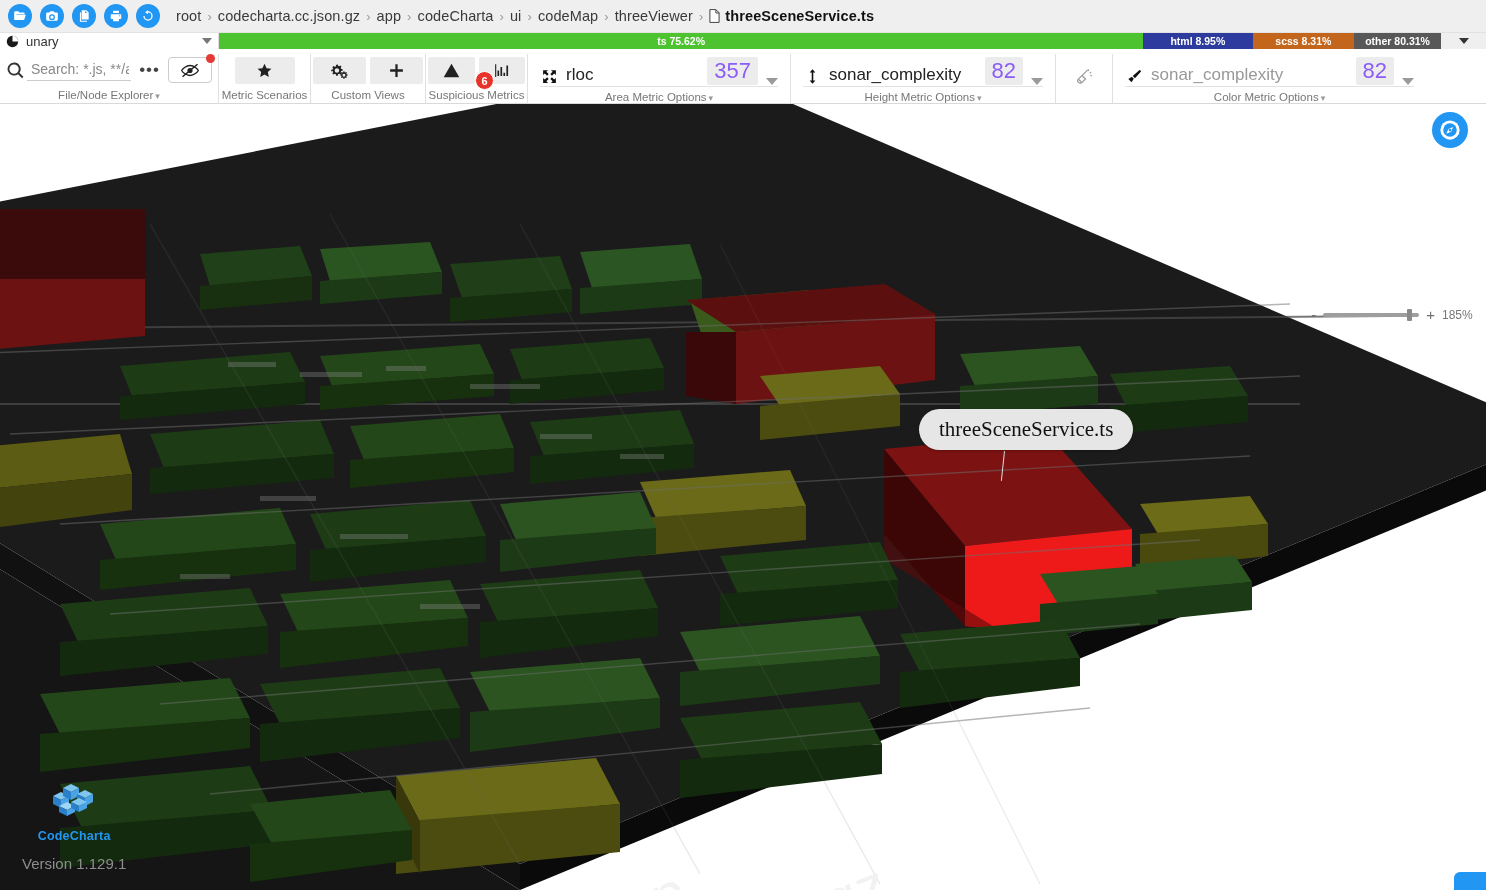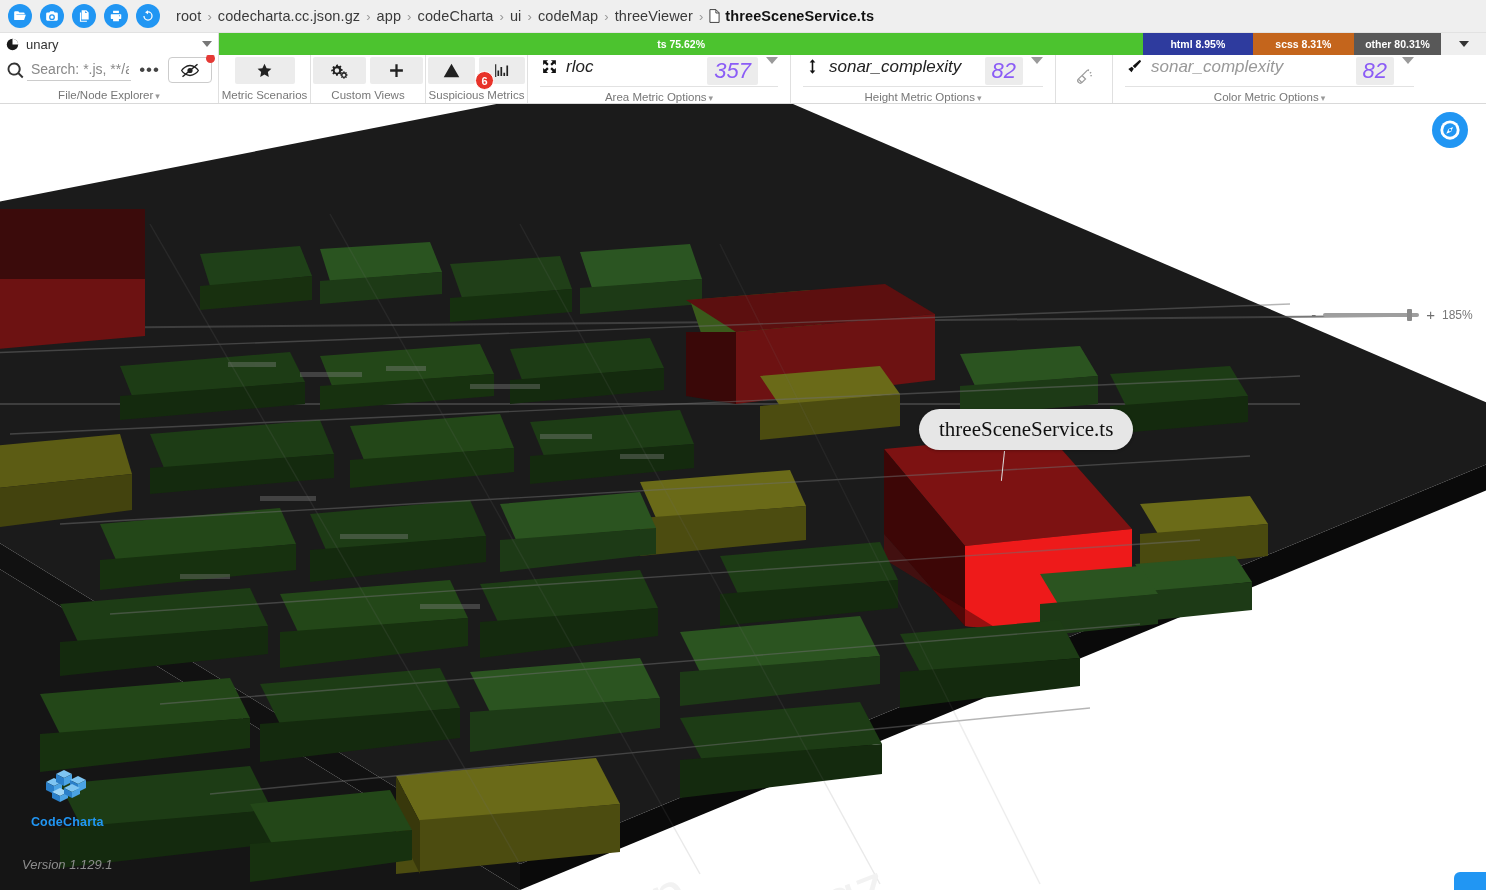--- a/index.html
+++ b/index.html
@@ -55,21 +55,21 @@
   }
   .toggle .knob svg { width: 11px; height: 11px; fill: #fff; }
   .gear-btn {
     width: 26px; height: 26px; border-radius: 50%; background: #2196f3;
     display: flex; align-items: center; justify-content: center; cursor: pointer;
   }
   .gear-btn svg { width: 15px; height: 15px; fill: #fff; }
 
   
   .dist-row {
-    position: absolute; top: 33px; left: 0; width: 1486px; height: 22px;
+    position: absolute; top: 33px; left: 0; width: 1486px; height: 16px;
     display: flex; align-items: stretch; background: #ec4899; z-index: 29;
   }
   .unary-select {
     width: 219px; flex: none; display: flex; align-items: center;
     padding: 0 6px 0 6px; font-size: 13px; color: #333;
     border-right: 1px solid #ddd; background: #fff; cursor: pointer;
   }
   .pie-ic { width: 13px; height: 13px; margin-right: 7px; flex: none; }
   .pie-ic svg { width: 13px; height: 13px; }
   .unary-label { flex: 1; }
@@ -158,22 +158,22 @@
 
   
   .g-metric { flex: none; padding-left: 10px; padding-right: 10px; }
   .g-area   { width: 263px; }
   .g-height { width: 265px; }
   .g-color  { width: 313px; }
   .g-broom  { width: 57px; flex: none; display: flex; align-items: center; justify-content: center; }
   .broom-ic svg { width: 20px; height: 20px; }
 
   .metric-line {
-    display: flex; align-items: flex-start; gap: 8px;
-    border-bottom: 1px solid #e2e2e2; padding-bottom: 1px; margin: 0 2px; font-style: italic;
+    display: flex; align-items: flex-end; gap: 8px;
+    border-bottom: 1px solid #e2e2e2; padding-bottom: 1px; margin: 0 2px;
   }
   .metric-ic { width: 18px; height: 18px; flex: none; display: flex; align-items: center; justify-content: center; }
   .metric-ic svg { width: 17px; height: 17px; fill: #111; }
   .metric-name {
     flex: 1; font-size: 17px; color: #222; white-space: nowrap; overflow: hidden;
   }
   .metric-name.muted { color: #999; }
   .metric-val {
     font-size: 22px; color: #8b5cf6; background: #ececec; border-radius: 2px;
     padding: 1px 7px; flex: none;
@@ -242,21 +242,21 @@
   .brand {
     position: absolute; left: 22px; bottom: 18px; z-index: 16;
     display: flex; flex-direction: column; align-items: center;
     pointer-events: none;
   }
   .brand-logo { width: 66px; height: 46px; }
   .brand-name {
     color: #2196f3; font-size: 12.5px; font-weight: bold; margin-top: 3px;
     letter-spacing: .2px;
   }
-  .brand-ver { color: #8d8d8d; font-size: 13px; margin-top: 28px; font-style: italic; }
+  .brand-ver { color: #8d8d8d; font-size: 15px; margin-top: 12px; }
 </style>
 </head>
 <body>
 
 <div id="app">
 
   <div class="topbar">
     <div class="file-actions">
       <div class="circ-btn">
         <svg viewBox="0 0 24 24">

